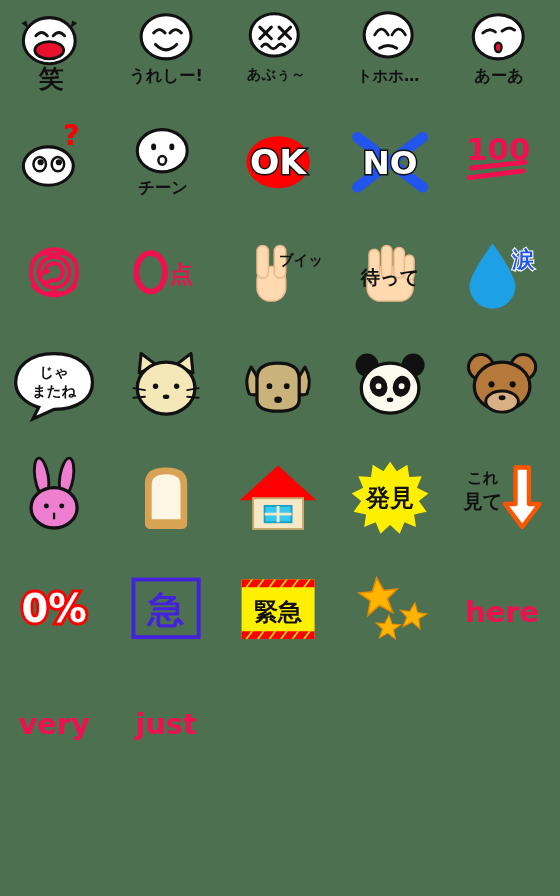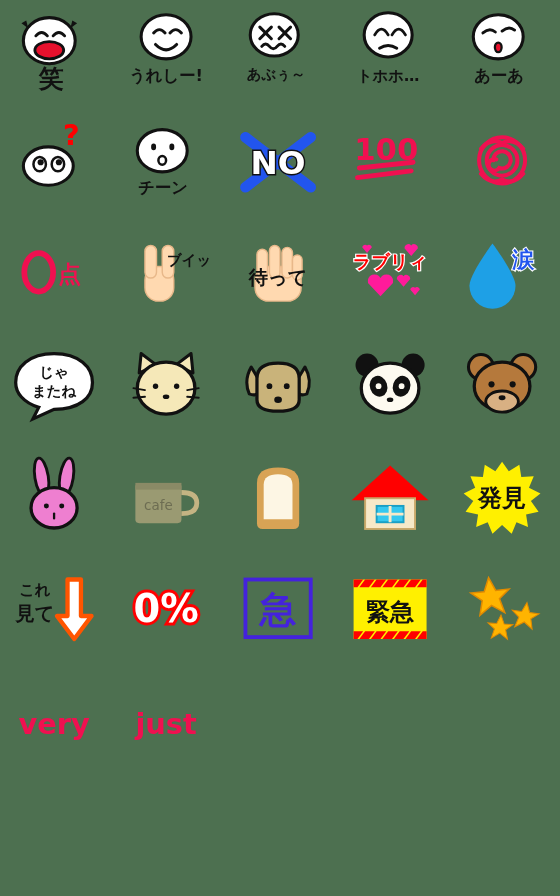--- a/index.html
+++ b/index.html
@@ -114,20 +114,28 @@
       </div>
     </div>
     <div class="cell">
       <div class="art">
         <svg viewBox="0 0 100 100" xmlns="http://www.w3.org/2000/svg">
           <ellipse cx="44" cy="32" rx="26" ry="22" fill="#ffffff" stroke="#111111" stroke-width="3.2"></ellipse>
           <ellipse cx="35" cy="28" rx="2.6" ry="3.4" fill="#111111"></ellipse>
           <ellipse cx="54" cy="28" rx="2.6" ry="3.4" fill="#111111"></ellipse>
           <ellipse cx="44" cy="42" rx="4" ry="4.6" fill="none" stroke="#111111" stroke-width="2.6"></ellipse>
           <text x="45" y="76" font-family="DejaVu Sans, sans-serif" font-size="17" font-weight="bold" fill="#111111" text-anchor="middle">チーン</text>
+        </svg>
+      </div>
+    </div>
+    <div class="cell">
+      <div class="art">
+        <svg viewBox="0 0 100 100" xmlns="http://www.w3.org/2000/svg">
+          <ellipse cx="48" cy="44" rx="33" ry="27" fill="#ff0000"></ellipse>
+          <text x="48" y="56" font-family="DejaVu Sans, sans-serif" font-size="36" font-weight="bold" fill="#ffffff" stroke="#111111" stroke-width="3" paint-order="stroke" text-anchor="middle">OK</text>
         </svg>
       </div>
     </div>
     <div class="cell">
       <div class="art">
         <svg viewBox="0 0 100 100" xmlns="http://www.w3.org/2000/svg">
           <path d="M14 18 L82 70 M82 18 L14 70" stroke="#2255ee" stroke-width="11" stroke-linecap="round"></path>
           <text x="48" y="56" font-family="DejaVu Sans, sans-serif" font-size="34" font-weight="bold" fill="#ffffff" stroke="#111111" stroke-width="3" paint-order="stroke" text-anchor="middle">NO</text>
         </svg>
       </div>
@@ -184,34 +192,20 @@
             <rect x="52" y="16" width="11" height="32" rx="5.5"></rect>
             <rect x="63" y="24" width="10" height="26" rx="5"></rect>
           </g>
           <text x="48" y="54" font-family="DejaVu Sans, sans-serif" font-size="20" font-weight="bold" fill="#111111" text-anchor="middle">待って</text>
         </svg>
       </div>
     </div>
     <div class="cell">
       <div class="art">
         <svg viewBox="0 0 100 100" xmlns="http://www.w3.org/2000/svg">
-          <g fill="#ff1b9a">
-            <path d="M22 40 a7 7 0 0 1 13 5 l-13 14 l-13 -14 a7 7 0 0 1 13 -5 z" transform="translate(16 8)"></path>
-            <path d="M62 46 a4 4 0 0 1 7 3 l-7 8 l-7 -8 a4 4 0 0 1 7 -3 z"></path>
-            <path d="M74 58 a3 3 0 0 1 5 2 l-5 6 l-5 -6 a3 3 0 0 1 5 -2 z"></path>
-            <path d="M24 14 a3 3 0 0 1 5 2 l-5 6 l-5 -6 a3 3 0 0 1 5 -2 z"></path>
-            <path d="M70 14 a4 4 0 0 1 7 3 l-7 8 l-7 -8 a4 4 0 0 1 7 -3 z"></path>
-          </g>
-          <text x="48" y="38" font-family="DejaVu Sans, sans-serif" font-size="19" font-weight="bold" fill="#ff0000" stroke="#ffffff" stroke-width="2.4" paint-order="stroke" text-anchor="middle">ラブリィ</text>
-        </svg>
-      </div>
-    </div>
-    <div class="cell">
-      <div class="art">
-        <svg viewBox="0 0 100 100" xmlns="http://www.w3.org/2000/svg">
           <path d="M38 12 C38 12 14 44 14 56 a24 24 0 0 0 48 0 C62 44 38 12 38 12 Z" fill="#1ea0e6"></path>
           <text x="70" y="36" font-family="DejaVu Sans, sans-serif" font-size="23" font-weight="bold" fill="#2255ee" stroke="#ffffff" stroke-width="2.2" paint-order="stroke" text-anchor="middle">涙</text>
         </svg>
       </div>
     </div>
     <div class="cell">
       <div class="art">
         <svg viewBox="0 0 100 100" xmlns="http://www.w3.org/2000/svg">
           <path d="M48 10 C74 10 88 24 88 40 C88 56 74 68 48 68 L26 78 L32 66 C16 61 8 51 8 40 C8 24 22 10 48 10 Z" fill="#ffffff" stroke="#111111" stroke-width="3.4"></path>
           <text x="48" y="34" font-family="DejaVu Sans, sans-serif" font-size="15" font-weight="bold" fill="#111111" text-anchor="middle">じゃ</text>
@@ -273,30 +267,20 @@
     </div>
     <div class="cell">
       <div class="art">
         <svg viewBox="0 0 100 100" xmlns="http://www.w3.org/2000/svg">
           <ellipse cx="35" cy="22" rx="7" ry="20" fill="#ee7fd0" stroke="#111111" stroke-width="3" transform="rotate(-9 35 22)"></ellipse>
           <ellipse cx="61" cy="22" rx="7" ry="20" fill="#ee7fd0" stroke="#111111" stroke-width="3" transform="rotate(9 61 22)"></ellipse>
           <ellipse cx="48" cy="54" rx="24" ry="21" fill="#ee7fd0" stroke="#111111" stroke-width="3.4"></ellipse>
           <circle cx="40" cy="52" r="2.6" fill="#111111"></circle>
           <circle cx="56" cy="52" r="2.6" fill="#111111"></circle>
           <path d="M48 60 l0 5" stroke="#111111" stroke-width="2.4" stroke-linecap="round"></path>
-        </svg>
-      </div>
-    </div>
-    <div class="cell">
-      <div class="art">
-        <svg viewBox="0 0 100 100" xmlns="http://www.w3.org/2000/svg">
-          <rect x="16" y="28" width="48" height="42" rx="4" fill="#9a9a72"></rect>
-          <path d="M64 38 q16 0 16 11 q0 11 -16 11" fill="none" stroke="#c4b483" stroke-width="5"></path>
-          <rect x="16" y="28" width="48" height="7" fill="#8a8a66"></rect>
-          <text x="40" y="56" font-family="DejaVu Sans, sans-serif" font-size="14" fill="#6d6d52" text-anchor="middle">cafe</text>
         </svg>
       </div>
     </div>
     <div class="cell">
       <div class="art">
         <svg viewBox="0 0 100 100" xmlns="http://www.w3.org/2000/svg">
           <path d="M26 28 q0 -16 22 -16 q22 0 22 16 l0 42 q0 6 -6 6 l-32 0 q-6 0 -6 -6 Z" fill="#d8a355"></path>
           <path d="M33 30 q0 -11 15 -11 q15 0 15 11 l0 36 l-30 0 Z" fill="#fdf6e4"></path>
         </svg>
       </div>
@@ -372,20 +356,27 @@
         <svg viewBox="0 0 100 100" xmlns="http://www.w3.org/2000/svg">
           <path transform="translate(36,30) rotate(-6) scale(1)" d="M0 -20 L6 -6 L20 -6 L9 3 L13 18 L0 9 L-13 18 L-9 3 L-20 -6 L-6 -6 Z" fill="#ffb400" stroke="#e08a00" stroke-width="1.6"></path>
           <path transform="translate(72,50) rotate(8) scale(0.7)" d="M0 -20 L6 -6 L20 -6 L9 3 L13 18 L0 9 L-13 18 L-9 3 L-20 -6 L-6 -6 Z" fill="#ffb400" stroke="#e08a00" stroke-width="1.6"></path>
           <path transform="translate(46,62) rotate(4) scale(0.65)" d="M0 -20 L6 -6 L20 -6 L9 3 L13 18 L0 9 L-13 18 L-9 3 L-20 -6 L-6 -6 Z" fill="#ffb400" stroke="#e08a00" stroke-width="1.6"></path>
         </svg>
       </div>
     </div>
     <div class="cell">
       <div class="art">
         <svg viewBox="0 0 100 100" xmlns="http://www.w3.org/2000/svg">
+          <text x="48" y="56" font-family="DejaVu Sans, sans-serif" font-size="30" font-weight="bold" fill="#f01050" text-anchor="middle">here</text>
+        </svg>
+      </div>
+    </div>
+    <div class="cell">
+      <div class="art">
+        <svg viewBox="0 0 100 100" xmlns="http://www.w3.org/2000/svg">
           <text x="48" y="56" font-family="DejaVu Sans, sans-serif" font-size="30" font-weight="bold" fill="#f01050" text-anchor="middle">very</text>
         </svg>
       </div>
     </div>
     <div class="cell">
       <div class="art">
         <svg viewBox="0 0 100 100" xmlns="http://www.w3.org/2000/svg">
           <text x="48" y="56" font-family="DejaVu Sans, sans-serif" font-size="30" font-weight="bold" fill="#f01050" text-anchor="middle">just</text>
         </svg>
       </div>

